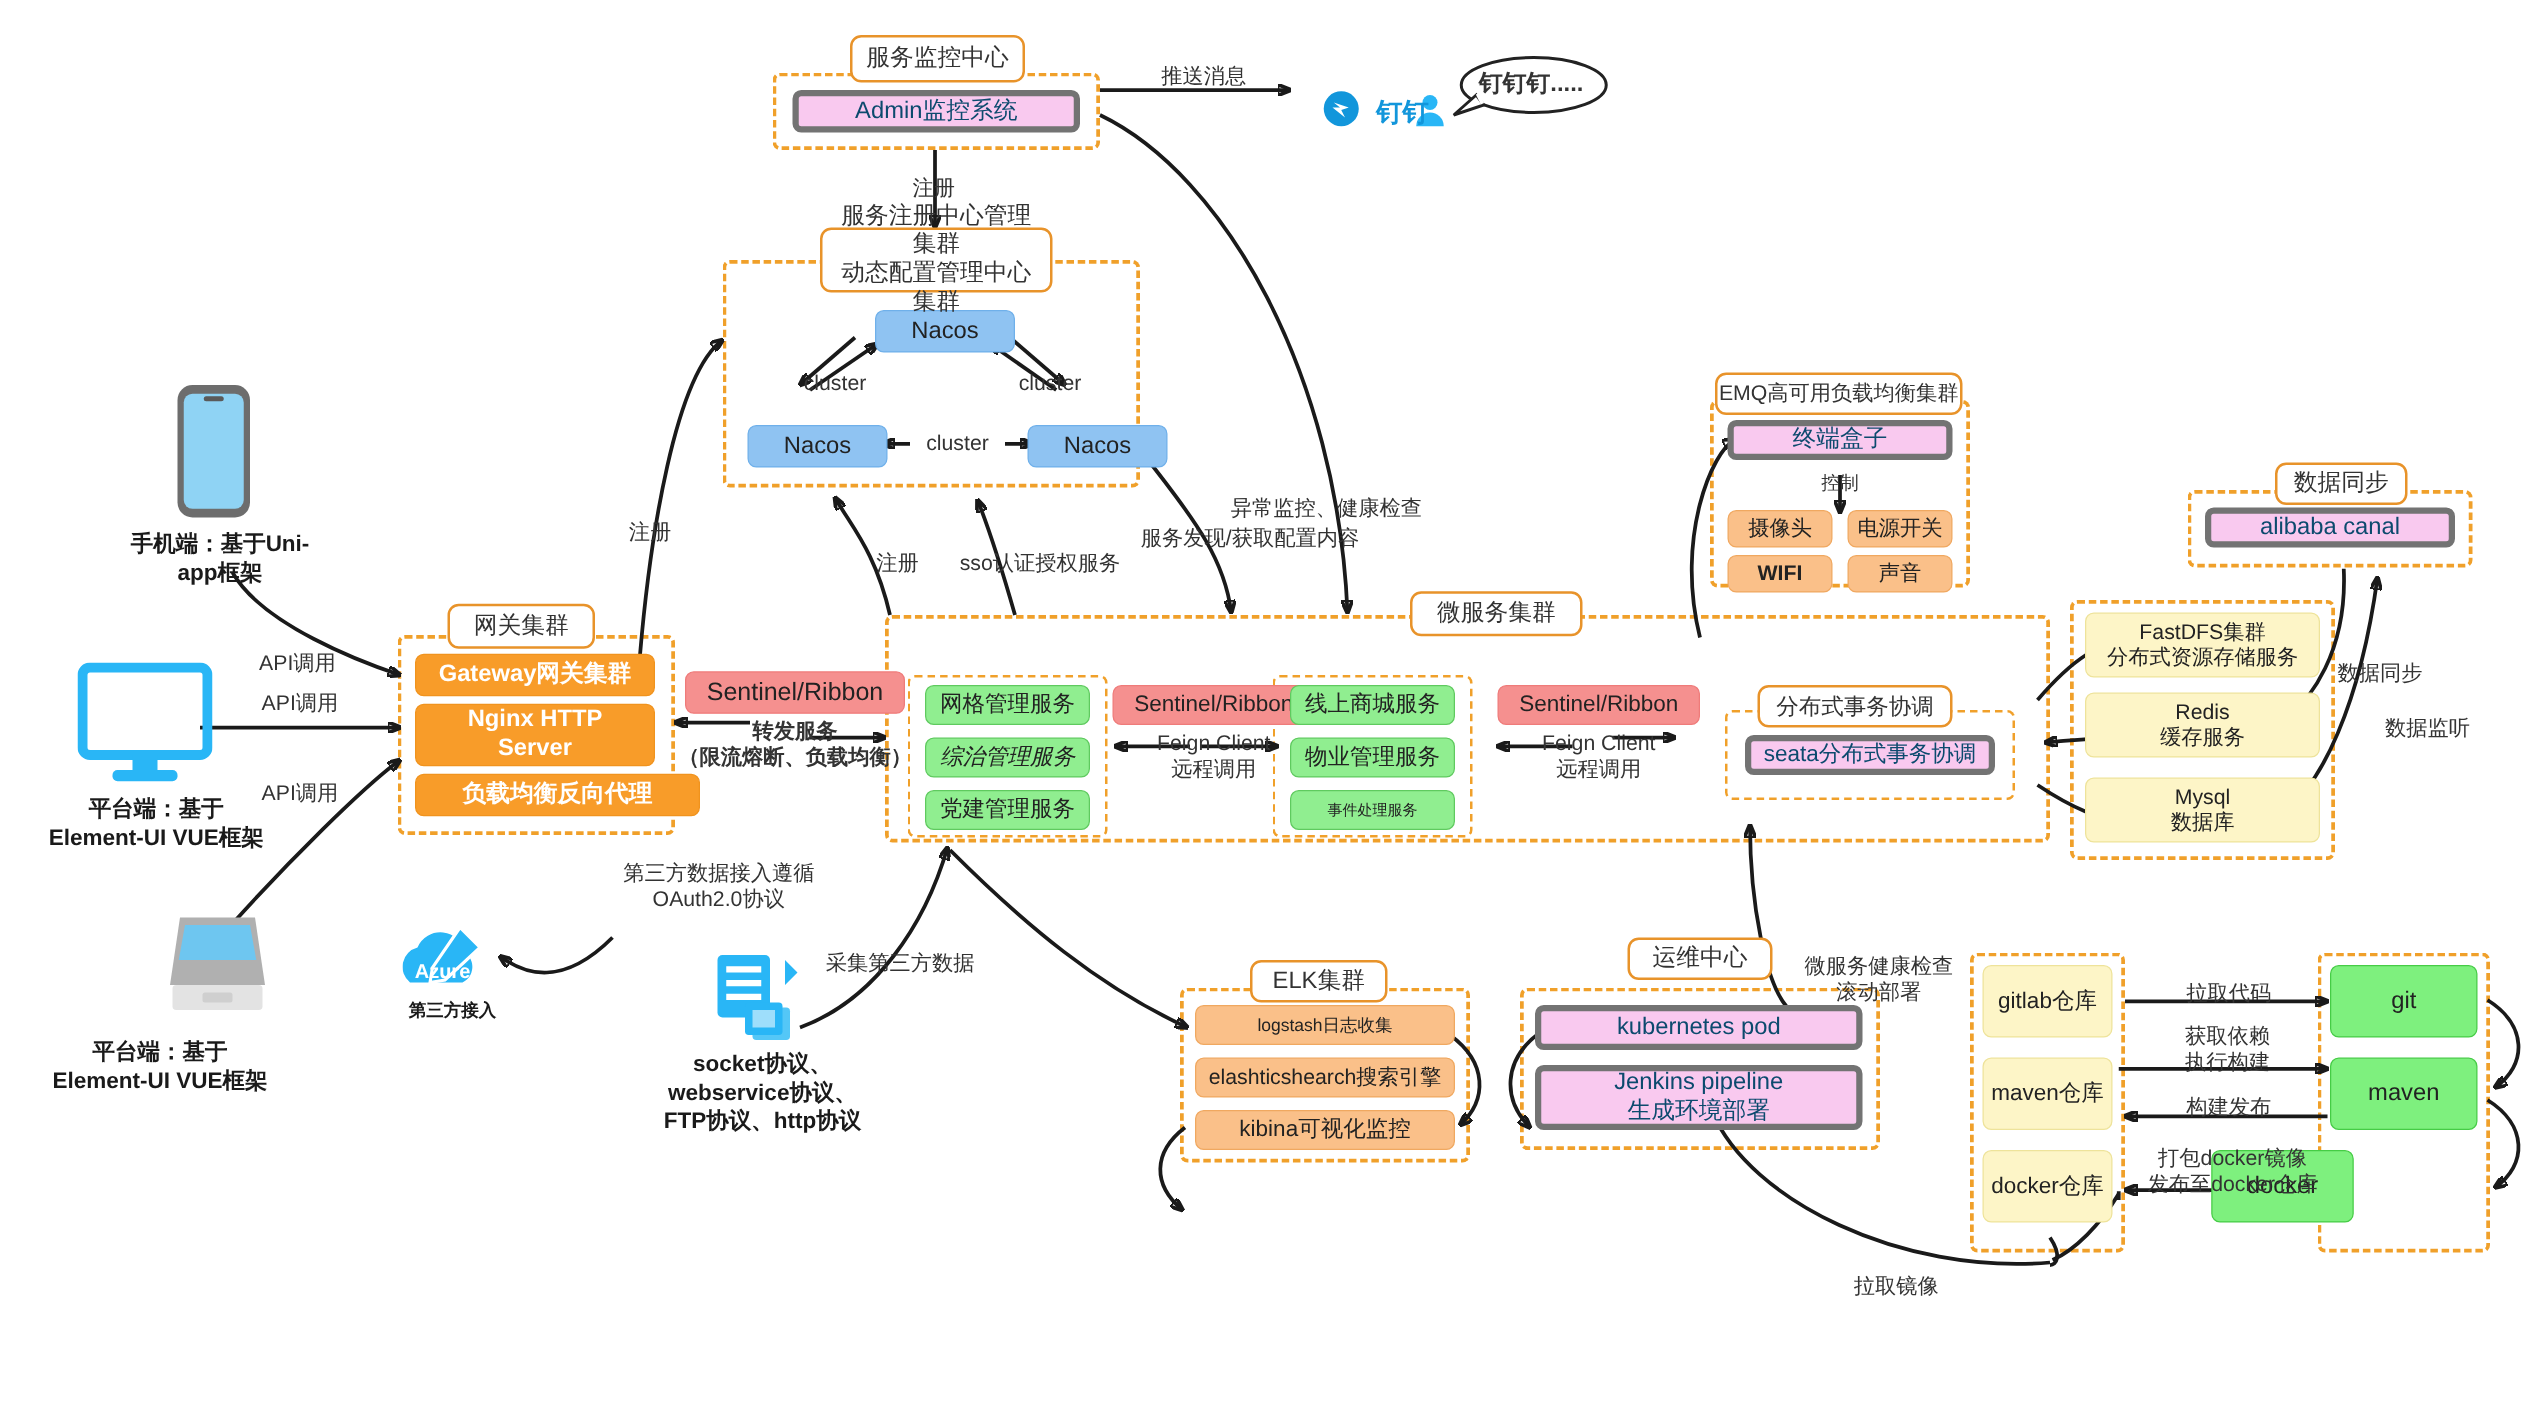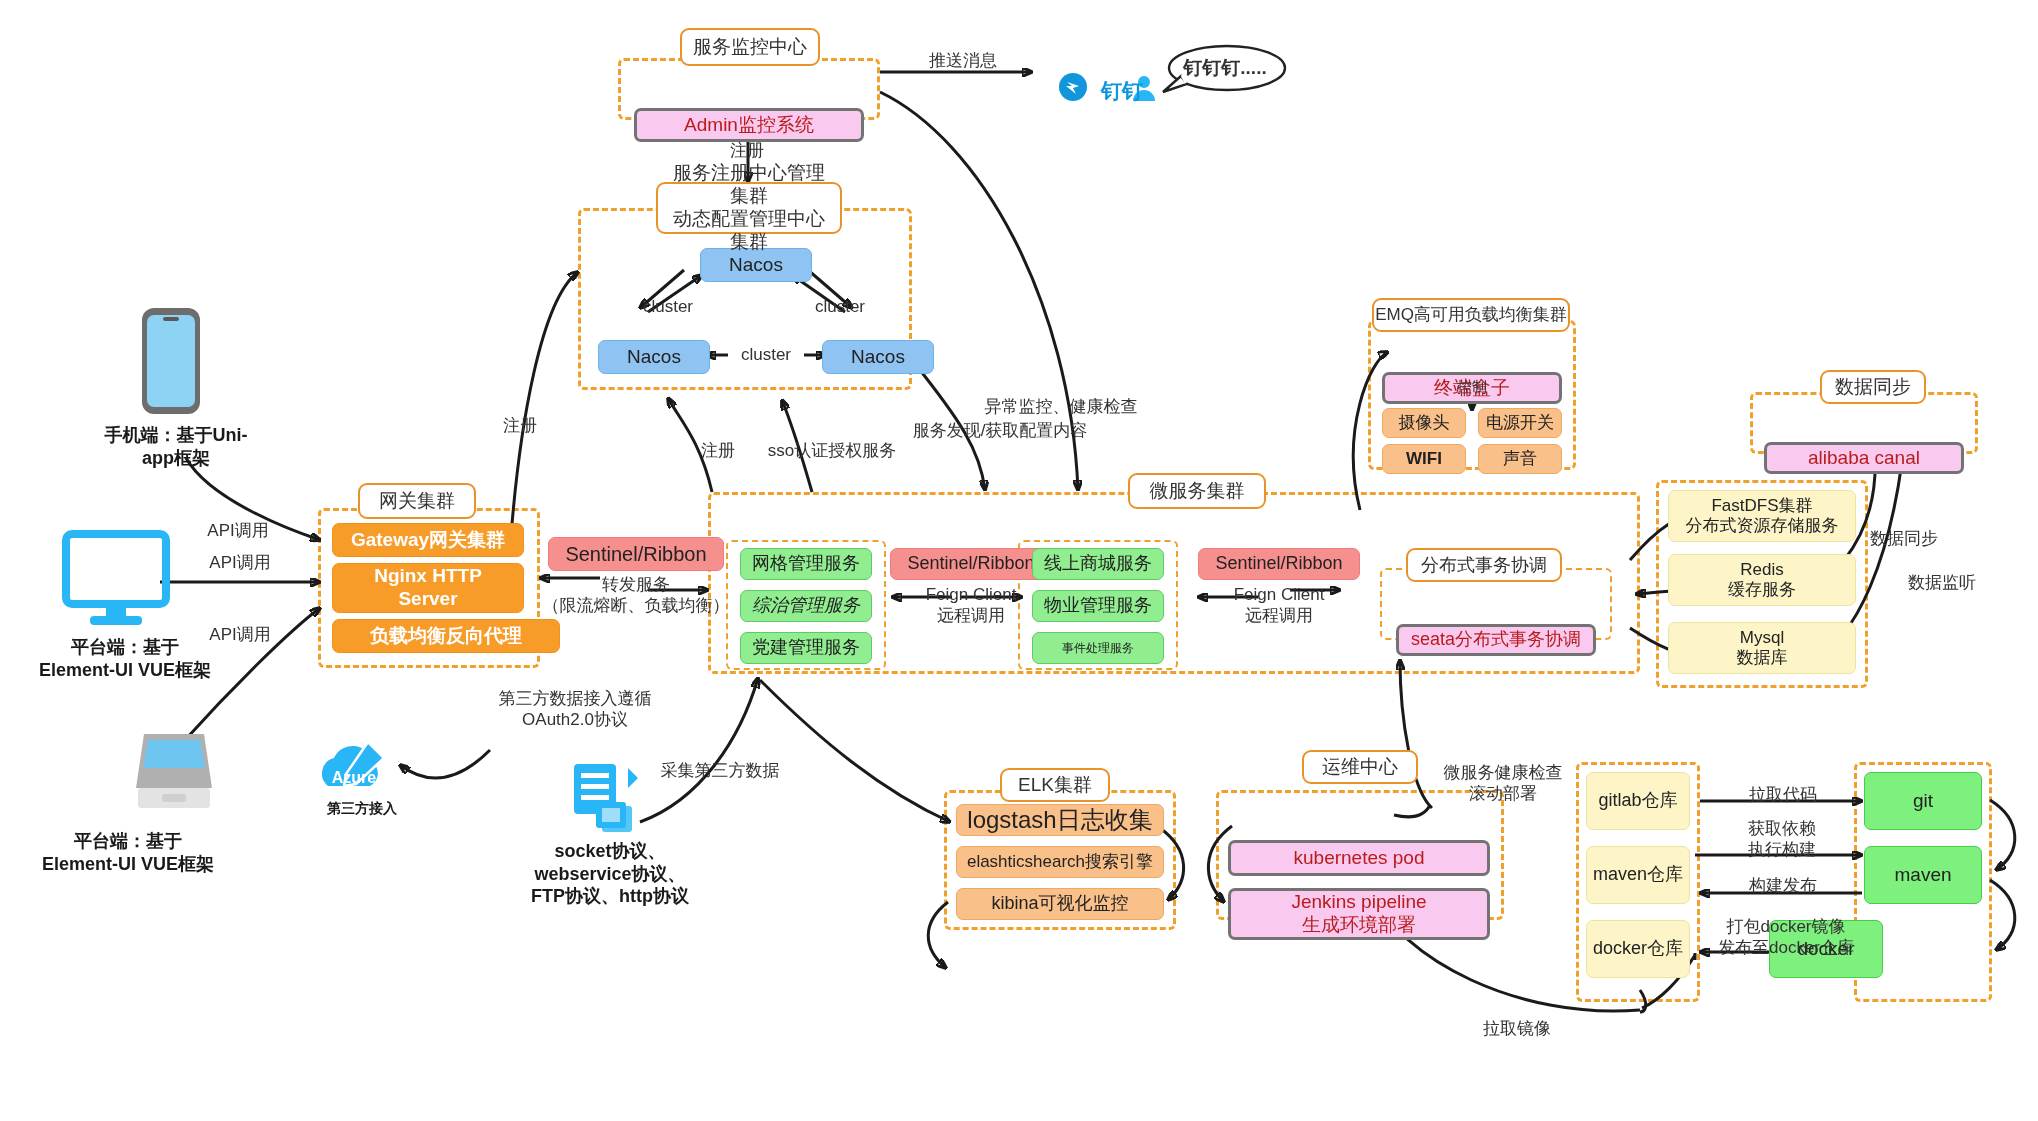--- a/index.html
+++ b/index.html
@@ -14,21 +14,21 @@
   .grp-title.two{line-height:1.2;}
 
   
   .node{position:absolute;border-radius:7px;display:flex;align-items:center;justify-content:center;
         text-align:center;box-sizing:border-box;font-size:19px;line-height:1.2;z-index:4;}
   .n-orange{background:#f89c29;border:1px solid #f0931e;color:#fff;font-weight:600;}
   .n-orange2{background:#fac089;border:1px solid #f0a860;color:#222;}
   .n-green{background:#90ee90;border:1px solid #5fca5f;color:#222;}
   .n-green2{background:#7ef07e;border:1px solid #46cc46;color:#222;}
   .n-blue{background:#8fc3f2;border:1px solid #6fb0ea;color:#222;}
-  .n-pink{background:#f9c9ef;border:3px solid #737373;color:#b91c1c;margin-top:36px;}
+  .n-pink{background:#f9c9ef;border:5px solid #737373;color:#0c4a6e;}
   .n-red{background:#f5908f;border:1px solid #ef7b7a;color:#222;}
   .n-yellow{background:#fdf5c7;border:1px solid #eee39a;color:#222;}
 
   
   .lbl{position:absolute;font-size:17px;color:#333;line-height:1.25;text-align:center;z-index:5;
        white-space:pre-line;}
   .lbl.bold{font-weight:bold;color:#1a1a1a;font-size:18px;}
 
   svg.edges{position:absolute;left:0;top:0;width:2038px;height:1121px;z-index:1;}
   svg.edges path,svg.edges line{fill:none;stroke:#1a1a1a;stroke-width:3;}
@@ -212,21 +212,21 @@
   <div class="lbl" style="left:190px;top:624px;width:100px;">API调用</div>
 
   <div class="grp" style="left:318px;top:508px;width:222px;height:160px;"></div>
   <div class="grp-title" style="left:358px;top:483px;width:118px;height:36px;">网关集群</div>
   <div class="node n-orange" style="left:332px;top:523px;width:192px;height:34px;">Gateway网关集群</div>
   <div class="node n-orange" style="left:332px;top:563px;width:192px;height:50px;white-space:pre-line;">Nginx HTTP
 Server</div>
   <div class="node n-orange" style="left:332px;top:619px;width:228px;height:34px;">负载均衡反向代理</div>
 
   <div class="node n-red" style="left:548px;top:537px;width:176px;height:34px;font-size:20px;">Sentinel/Ribbon</div>
-  <div class="lbl" style="left:530px;top:574px;width:212px;">转发服务
+  <div class="lbl" style="left:530px;top:574px;width:212px;font-weight:bold;">转发服务
 （限流熔断、负载均衡）</div>
 
   <div class="grp" style="left:708px;top:492px;width:932px;height:182px;"></div>
   <div class="grp-title" style="left:1128px;top:473px;width:138px;height:36px;">微服务集群</div>
 
   <div class="grp" style="left:726px;top:540px;width:160px;height:130px;border-width:2px;"></div>
   <div class="node n-green" style="left:740px;top:548px;width:132px;height:32px;font-size:18px;">网格管理服务</div>
   <div class="node n-green" style="left:740px;top:590px;width:132px;height:32px;font-size:18px;font-style:italic;">综治管理服务</div>
   <div class="node n-green" style="left:740px;top:632px;width:132px;height:32px;font-size:18px;">党建管理服务</div>
 
@@ -265,21 +265,21 @@
   <div class="grp" style="left:1656px;top:480px;width:212px;height:208px;"></div>
   <div class="node n-yellow" style="left:1668px;top:554px;width:188px;height:52px;white-space:pre-line;font-size:17px;">Redis
 缓存服务</div>
   <div class="node n-yellow" style="left:1668px;top:490px;width:188px;height:52px;white-space:pre-line;font-size:17px;">FastDFS集群
 分布式资源存储服务</div>
   <div class="node n-yellow" style="left:1668px;top:622px;width:188px;height:52px;white-space:pre-line;font-size:17px;">Mysql
 数据库</div>
 
   <div class="grp" style="left:944px;top:790px;width:232px;height:140px;"></div>
   <div class="grp-title" style="left:1000px;top:768px;width:110px;height:34px;">ELK集群</div>
-  <div class="node n-orange2" style="left:956px;top:804px;width:208px;height:32px;font-size:24px;">logstash日志收集</div>
+  <div class="node n-orange2" style="left:956px;top:804px;width:208px;height:32px;font-size:14px;">logstash日志收集</div>
   <div class="node n-orange2" style="left:956px;top:846px;width:208px;height:32px;font-size:17px;">elashticshearch搜索引擎</div>
   <div class="node n-orange2" style="left:956px;top:888px;width:208px;height:32px;font-size:18px;">kibina可视化监控</div>
 
   <div class="grp" style="left:1216px;top:790px;width:288px;height:130px;"></div>
   <div class="grp-title" style="left:1302px;top:750px;width:116px;height:34px;">运维中心</div>
   <div class="node n-pink" style="left:1228px;top:804px;width:262px;height:36px;">kubernetes pod</div>
   <div class="node n-pink" style="left:1228px;top:852px;width:262px;height:52px;white-space:pre-line;">Jenkins pipeline
 生成环境部署</div>
   <div class="lbl" style="left:1420px;top:762px;width:166px;">微服务健康检查
 滚动部署</div>

